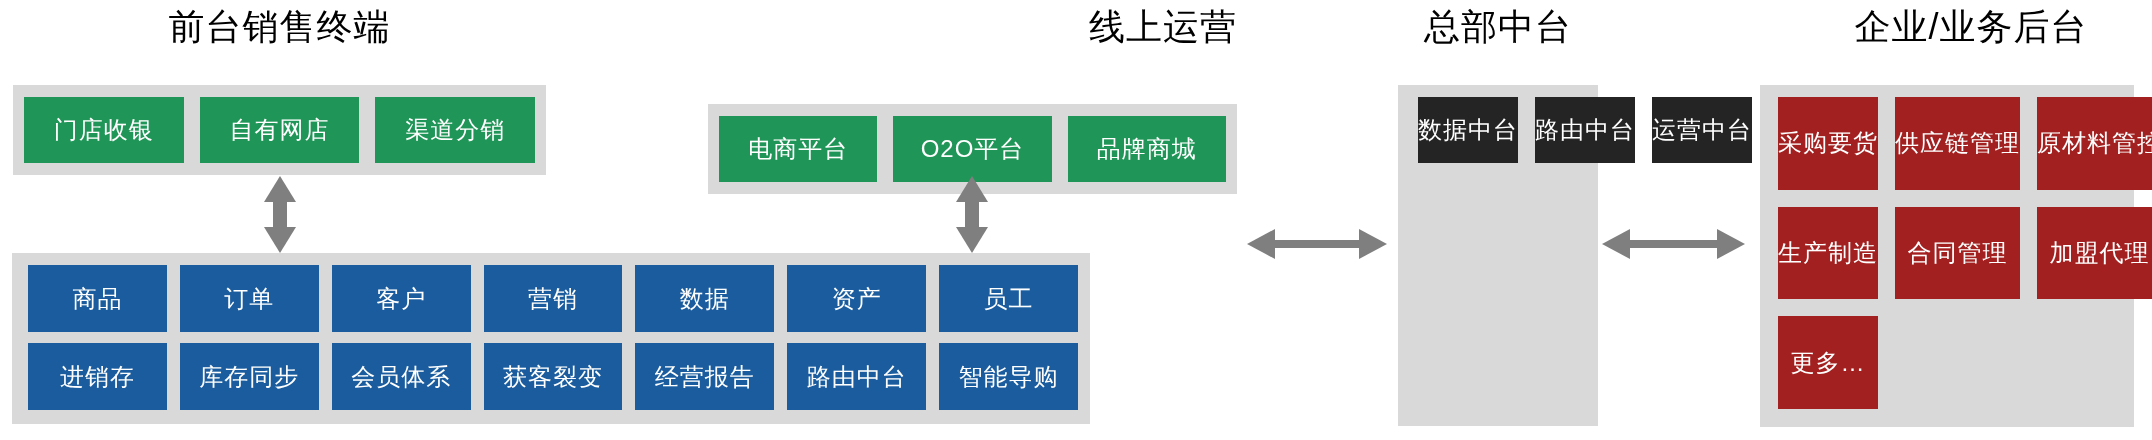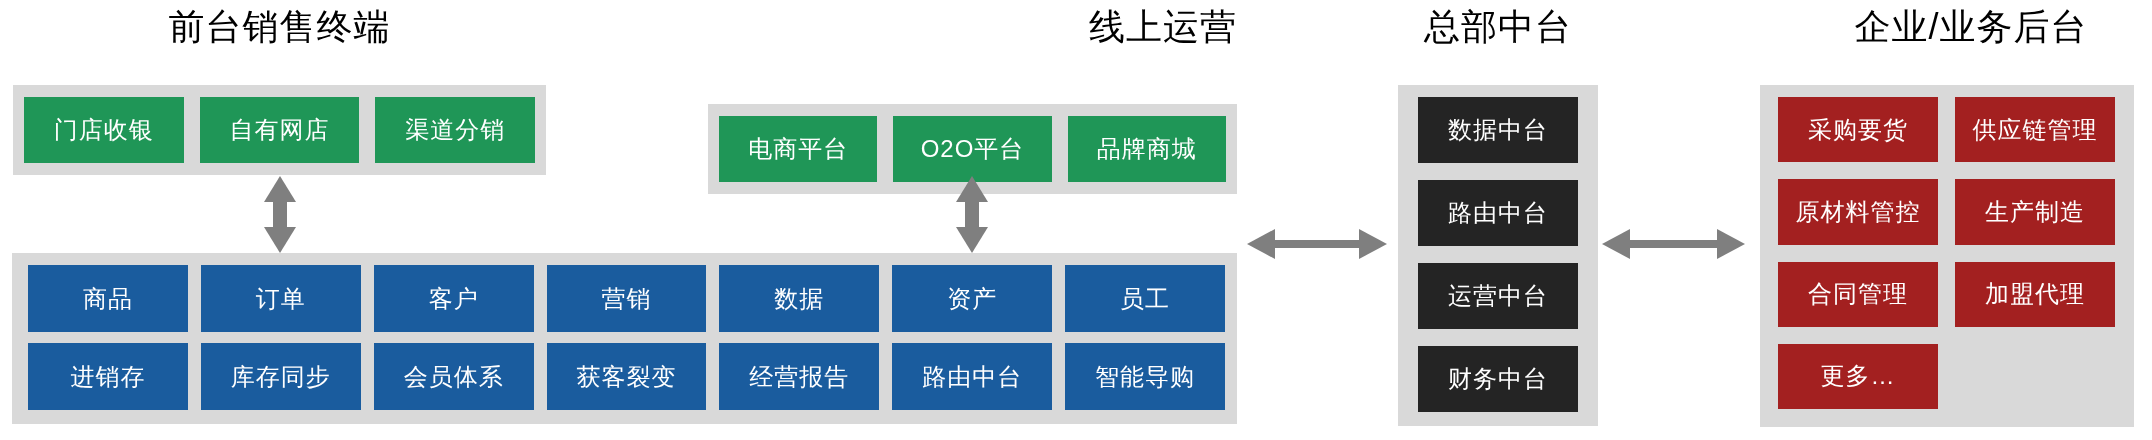--- a/index.html
+++ b/index.html
@@ -18,35 +18,35 @@
     box-sizing:border-box;white-space:nowrap;
   }
   
   #panel-front{left:13px;top:85px;width:533px;height:90px;display:flex;gap:16px;padding:12px 11px;}
   #panel-front .box{flex:1;background:#1F9657;}
   
   #panel-online{left:708px;top:85px;width:529px;height:90px;display:flex;gap:16px;padding:12px 11px;margin-top:19px;}
   #panel-online .box{flex:1;background:#1F9657;}
   
   #panel-platform{
-    left:12px;top:253px;width:1225px;height:171px;
+    left:12px;top:253px;width:1078px;height:171px;
     display:grid;grid-template-columns:repeat(7,1fr);
     column-gap:13px;row-gap:11px;padding:12px 12px 14px 16px;
   }
   #panel-platform .box{background:#1A5C9E;}
   
   #panel-middle{
     left:1398px;top:85px;width:200px;height:341px;
-    display:flex;flex-direction:column;gap:17px;padding:12px 20px 14px 20px;
+    display:flex;flex-direction:row;gap:17px;padding:12px 20px 14px 20px;
   }
   #panel-middle .box{height:66px;flex:none;background:#242424;}
   
   #panel-backend{
     left:1760px;top:85px;width:374px;height:342px;
-    display:grid;grid-template-columns:repeat(2,1fr);
+    display:grid;grid-template-columns:repeat(3,1fr);
     column-gap:17px;row-gap:17px;padding:12px 19px 18px 18px;
   }
   #panel-backend .box{background:#A32020;}
   .arrow{position:absolute;}
 </style>
 </head>
 <body>
 
 <div id="canvas">
 

